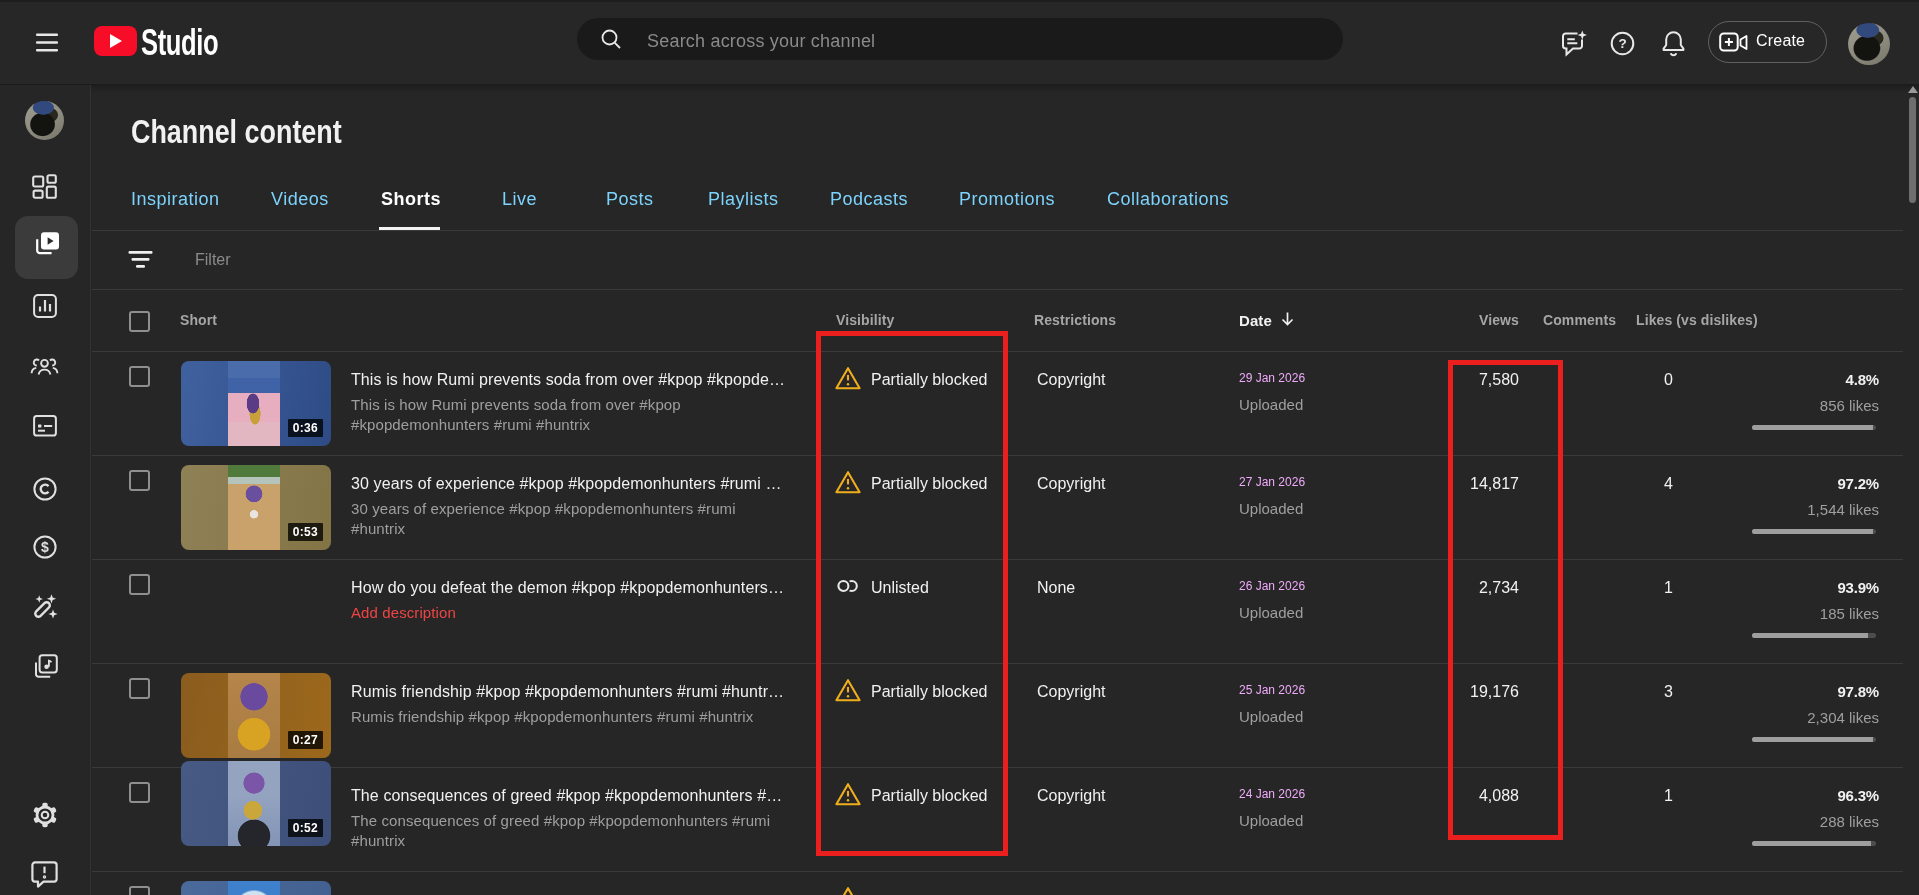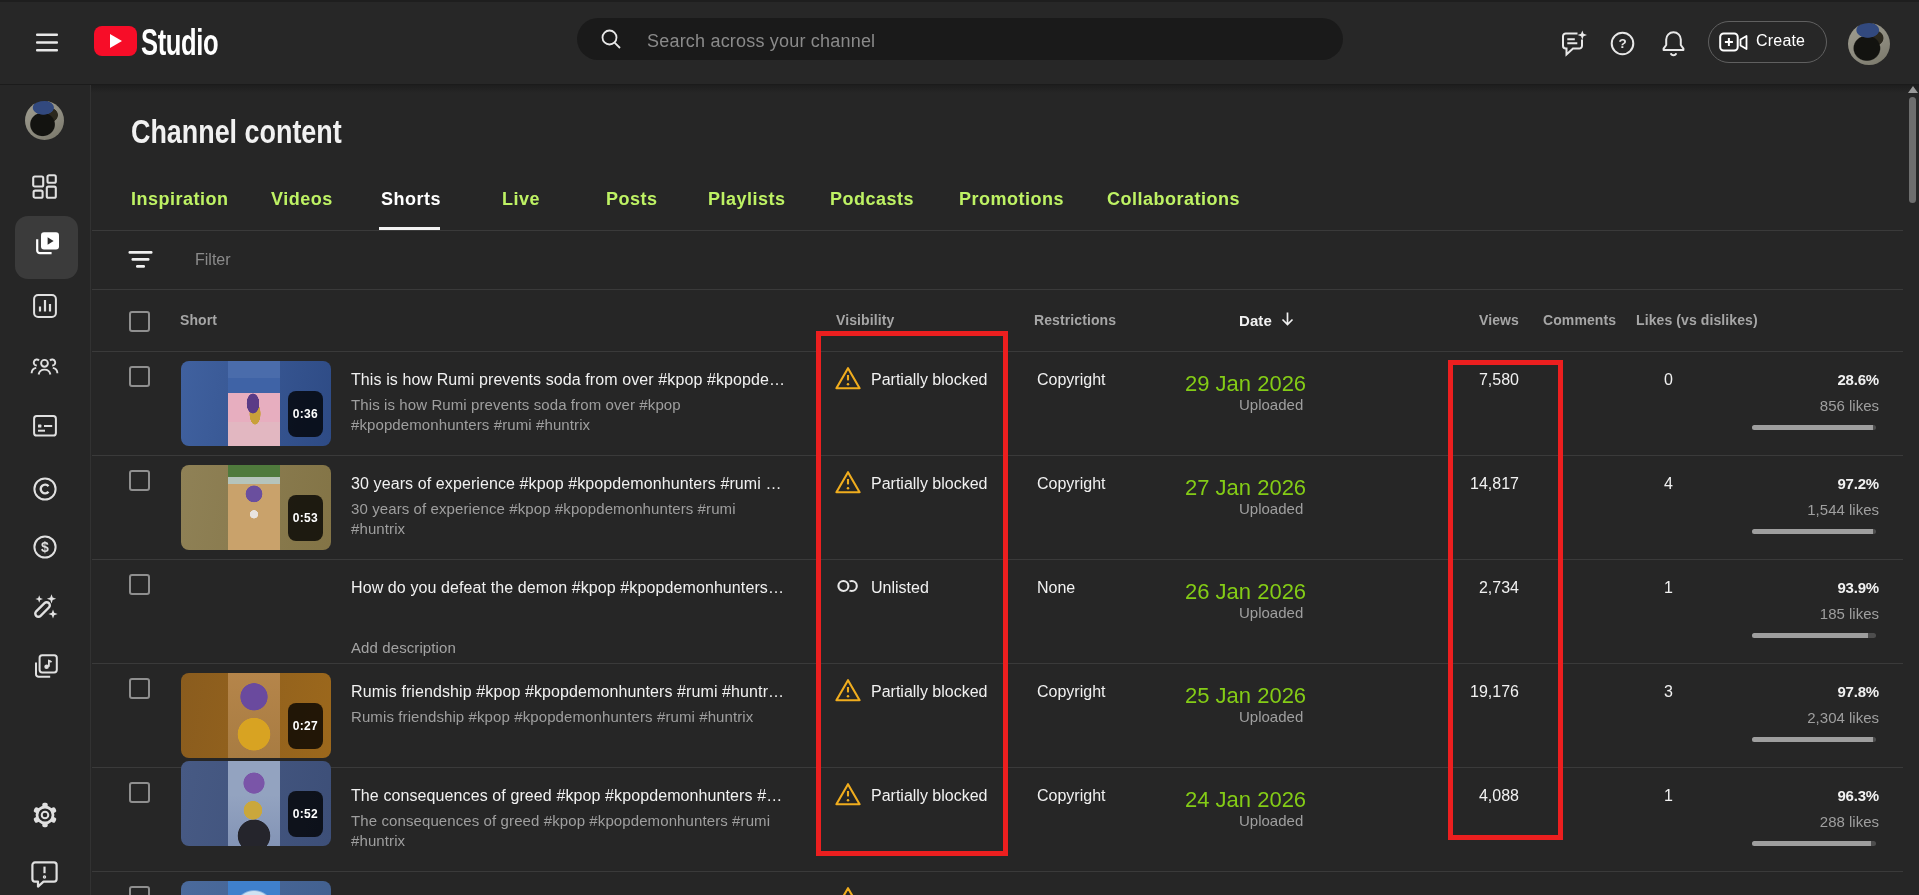--- a/index.html
+++ b/index.html
@@ -26,40 +26,40 @@
   .avatarimg { border-radius:50%;
      background:
        radial-gradient(ellipse 30% 20% at 47% 17%, #32497e 0 86%, rgba(0,0,0,0) 94%),
        radial-gradient(ellipse 36% 34% at 45% 60%, #131310 0 84%, rgba(0,0,0,0) 92%),
        radial-gradient(ellipse 26% 22% at 62% 36%, #2b281e 0 82%, rgba(0,0,0,0) 90%),
        linear-gradient(150deg, #a09e90, #8d8b7f 55%, #787668);
   }
   #selbox { position:absolute; left:15px; top:216px; width:63px; height:63px; background:#3b3b3b; border-radius:13px; }
   
   #title { position:absolute; left:131px; top:113px; font-size:33px; font-weight:700; color:#f1f1f1; transform:scaleX(0.815); transform-origin:0 0; white-space:nowrap; }
-  .tab { position:absolute; top:189px; font-size:18px; font-weight:700; color:#bef264; letter-spacing:0.5px; }
+  .tab { position:absolute; top:189px; font-size:18px; font-weight:400; color:#7dd3fc; letter-spacing:0.5px; }
   .tab.sel { color:#fff; font-weight:700; }
   #tabline { position:absolute; left:92px; top:230px; width:1811px; height:1px; background:#3a3a3a; }
   #tabunder { position:absolute; left:379px; top:227px; width:61px; height:3px; background:#f1f1f1; }
   #filtertext { position:absolute; left:195px; top:251px; font-size:16px; color:#8b8b8b; }
   #filterline { position:absolute; left:92px; top:289px; width:1811px; height:1px; background:#3a3a3a; }
   #headline { position:absolute; left:92px; top:351px; width:1811px; height:1px; background:#3a3a3a; }
   .hdr { position:absolute; top:312px; font-size:14px; font-weight:700; color:#a6a6a6; letter-spacing:0.1px; }
   .hdr.white { color:#f1f1f1; }
   .cb { position:absolute; left:129px; width:21px; height:21px; border:2px solid #8f8f8f; border-radius:3px; }
   .rowline { position:absolute; left:92px; width:1811px; height:1px; background:#3a3a3a; }
   .thumb { position:absolute; left:181px; width:150px; height:85px; border-radius:8px; overflow:hidden; }
   .badge { position:absolute; right:8px; bottom:9px; background:rgba(0,0,0,0.78); color:#fff;
-     font-size:12px; font-weight:700; padding:16px 5px; border-radius:8px; letter-spacing:0.3px; }
+     font-size:12px; font-weight:700; padding:2px 5px; border-radius:1px; letter-spacing:0.3px; }
   .vtitle { position:absolute; left:351px; width:436px; font-size:16px; color:#f1f1f1;
      white-space:nowrap; overflow:hidden; text-overflow:ellipsis; letter-spacing:0.1px; }
   .vdesc { position:absolute; left:351px; width:450px; font-size:15px; color:#9f9f9f; line-height:20px; letter-spacing:0.1px; }
   .vis { position:absolute; left:871px; font-size:16px; color:#f1f1f1; }
   .restr { position:absolute; left:1037px; font-size:16px; color:#f1f1f1; }
-  .date { position:absolute; left:1185px; font-size:22px; color:#84cc16; }
+  .date { position:absolute; left:1239px; font-size:12px; color:#f0abfc; }
   .upl { position:absolute; left:1239px; font-size:15px; color:#9f9f9f; }
   .views { position:absolute; left:1389px; width:130px; text-align:right; font-size:16px; color:#f1f1f1; }
   .comm { position:absolute; left:1543px; width:130px; text-align:right; font-size:16px; color:#f1f1f1; }
   .pct { position:absolute; left:1729px; width:150px; text-align:right; font-size:15px; font-weight:700; color:#f1f1f1; letter-spacing:-0.2px; }
   .lk { position:absolute; left:1729px; width:150px; text-align:right; font-size:15px; color:#9f9f9f; }
   .bar { position:absolute; left:1752px; width:124px; height:5px; border-radius:3px; background:#4d4d4d; overflow:hidden; }
   .bar i { display:block; height:5px; background:#9e9e9e; }
   .redbox { position:absolute; border:5px solid #ec1f1f; z-index:30; }
   #scrollthumb { position:absolute; left:1909px; top:97px; width:7px; height:106px; background:#6e6e6e; border-radius:4px; }
   #scrollarrow { position:absolute; left:1908px; top:86px; width:0; height:0;
@@ -227,21 +227,21 @@
       <path d="M13 2.2 L24.6 22.2 H1.4 Z" stroke="#f0ad1e" stroke-width="2.1" stroke-linejoin="round"></path>
       <path d="M13 9 v5.4" stroke="#f0ad1e" stroke-width="2.1"></path>
       <circle cx="13" cy="18.2" r="1.25" fill="#f0ad1e"></circle>
     </svg>
   <div class="vis" style="top:371px">Partially blocked</div>
   <div class="restr" style="top:371px">Copyright</div>
   <div class="date" style="top:371px">29 Jan 2026</div>
   <div class="upl" style="top:396px">Uploaded</div>
   <div class="views" style="top:371px">7,580</div>
   <div class="comm" style="top:371px">0</div>
-  <div class="pct" style="top:371px">28.6%</div>
+  <div class="pct" style="top:371px">4.8%</div>
   <div class="lk" style="top:397px">856 likes</div>
   <div class="bar" style="top:425px">
       <i style="width:97.3%"></i>
     </div>
   <div class="rowline" style="top:455px"></div>
 
   <div class="cb" style="top:470px"></div>
   <div class="thumb" style="top:465px;background:linear-gradient(100deg,#8f8156,#837446)">
     <div style="position:absolute;left:47px;top:0;width:52px;height:85px;background:radial-gradient(circle at 50% 34%, #6a4f9e 0 13%, rgba(0,0,0,0) 14%),radial-gradient(circle at 50% 58%, #e8e4e0 0 7%, rgba(0,0,0,0) 8%),linear-gradient(180deg, #4f7a3c 0 14%, #b5c4bb 14% 22%, #c9a26b 22% 100%)"></div>
     <div class="badge">0:53</div>
@@ -261,21 +261,21 @@
   <div class="comm" style="top:475px">4</div>
   <div class="pct" style="top:475px">97.2%</div>
   <div class="lk" style="top:501px">1,544 likes</div>
   <div class="bar" style="top:529px">
       <i style="width:97.2%"></i>
     </div>
   <div class="rowline" style="top:559px"></div>
 
   <div class="cb" style="top:574px"></div>
   <div class="vtitle" style="top:579px">How do you defeat the demon #kpop #kpopdemonhunters #rumi #huntrix</div>
-  <div class="vdesc" style="top:638px;color:#a3a3a3">Add description</div>
+  <div class="vdesc" style="top:603px;color:#ef4444">Add description</div>
   <svg class="abs" style="left:836px;top:576px" width="26" height="20" viewBox="0 0 26 20" fill="none" stroke="#e8e8e8" stroke-width="2.1">
       <circle cx="15.8" cy="10" r="5"></circle>
       <circle cx="7.4" cy="10" r="5" stroke="#262626" stroke-width="5.5"></circle>
       <circle cx="7.4" cy="10" r="5"></circle>
     </svg>
   <div class="vis" style="top:579px">Unlisted</div>
   <div class="restr" style="top:579px">None</div>
   <div class="date" style="top:579px">26 Jan 2026</div>
   <div class="upl" style="top:604px">Uploaded</div>
   <div class="views" style="top:579px">2,734</div>

